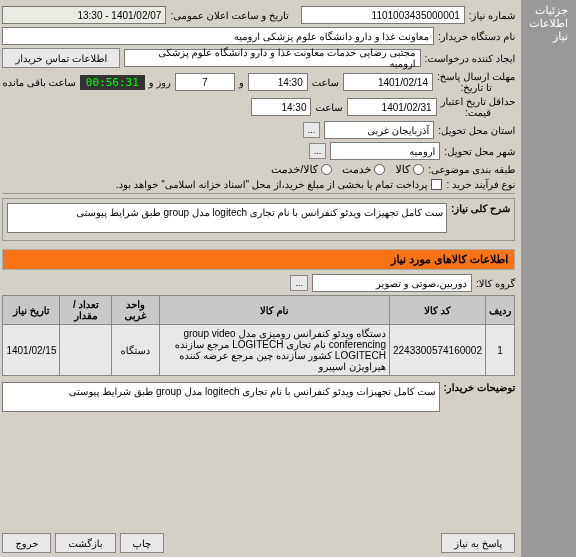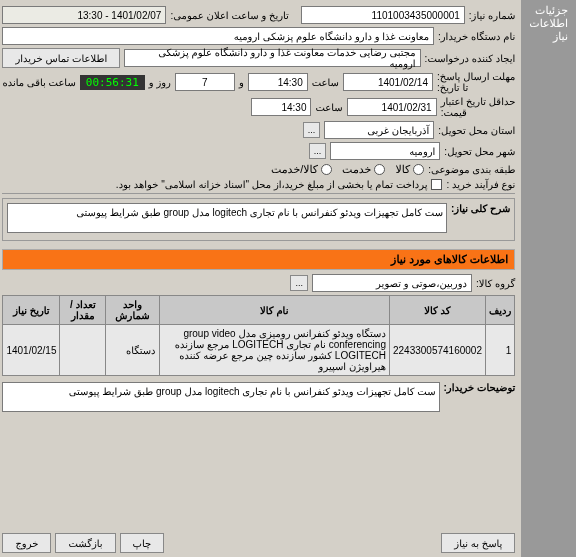--- a/index.html
+++ b/index.html
@@ -1,34 +1,34 @@
 <!DOCTYPE html>
 <html dir="rtl" lang="fa"><head>
 <meta charset="utf-8">
 <style>
 *{box-sizing:border-box;margin:0;padding:0;font-family:Tahoma,sans-serif;font-size:11px}
 body{background:#d4d0c8;width:576px;height:557px;overflow:hidden}
 .window{width:100%;height:100%;display:flex;flex-direction:row}
 .title-bar{background:#999;color:#fff;padding:4px 8px;font-size:12px;display:flex;justify-content:space-between}
 .content{flex:1;padding:6px;background:#d4d0c8;position:relative}
 .row{display:flex;align-items:center;margin-bottom:3px;gap:4px}
-.label{font-size:10px;text-align:left;white-space:nowrap}
+.label{font-size:10px;text-align:center;white-space:nowrap}
 .field{background:#fff;border:1px solid #7a7a7a;padding:2px 4px;font-size:10px;height:18px;display:flex;align-items:center}
 .field.gray{background:#ebebe4}
 .btn{background:#e8e8e8;border:1px solid #888;padding:2px 12px;font-size:10px;cursor:pointer;height:20px}
 .btn.small{padding:1px 4px;height:16px;font-size:9px}
 .radio-group{display:flex;gap:10px;align-items:center}
 .radio-item{display:flex;align-items:center;gap:3px;font-size:10px}
 .radio{width:11px;height:11px;border:1px solid #555;border-radius:50%;background:#fff}
 .checkbox{width:11px;height:11px;border:1px solid #555;background:#fff}
 .divider{height:1px;background:#999;margin:2px 0}
 .section-title{background:#f97316;padding:3px 6px;font-weight:bold;font-size:11px;border:1px solid #aaa;margin-top:8px}
 .table{width:100%;border-collapse:collapse;margin-top:2px}
 .table th{background:#c8c8c8;border:1px solid #888;padding:3px;font-size:10px;font-weight:bold}
-.table td{background:#e8e8e8;border:1px solid #888;padding:3px;font-size:10px;text-align:right}
+.table td{background:#e8e8e8;border:1px solid #888;padding:3px;font-size:10px;text-align:center}
 .table td.right{text-align:right}
 .footer-btns{position:absolute;bottom:4px;left:6px;right:6px;display:flex;justify-content:space-between;align-items:center}
 .footer-btns .right-group,.footer-btns .left-group{display:flex;gap:4px}
 .wide{flex:1}
 .w60{width:60px}
 .w90{width:90px}
 .w110{width:110px}
 .w140{width:164px}
 .countdown{background:#333;color:#0f0;padding:1px 6px;font-family:monospace;font-size:11px}
 .textarea{background:#fff;border:1px solid #7a7a7a;width:100%;padding:3px;font-size:10px;min-height:30px}
@@ -138,21 +138,21 @@
       <span class="field" style="width:160px">دوربین،صوتی و تصویر</span>
       <button class="btn small">...</button>
     </div>
 
     <table class="table">
       <thead>
         <tr>
           <th>ردیف</th>
           <th>کد کالا</th>
           <th>نام کالا</th>
-          <th>واحد شمارش</th>
+          <th>واحد غربی</th>
           <th>تعداد / مقدار</th>
           <th>تاریخ نیاز</th>
         </tr>
       </thead>
       <tbody>
         <tr>
           <td>1</td>
           <td>2243300574160002</td>
           <td class="right" style="width:45%">دستگاه ویدئو کنفرانس رومیزی مدل group video conferencing نام تجاری LOGITECH مرجع سازنده LOGITECH کشور سازنده چین مرجع عرضه کننده هیراویژن اسپیرو</td>
           <td>دستگاه</td>

